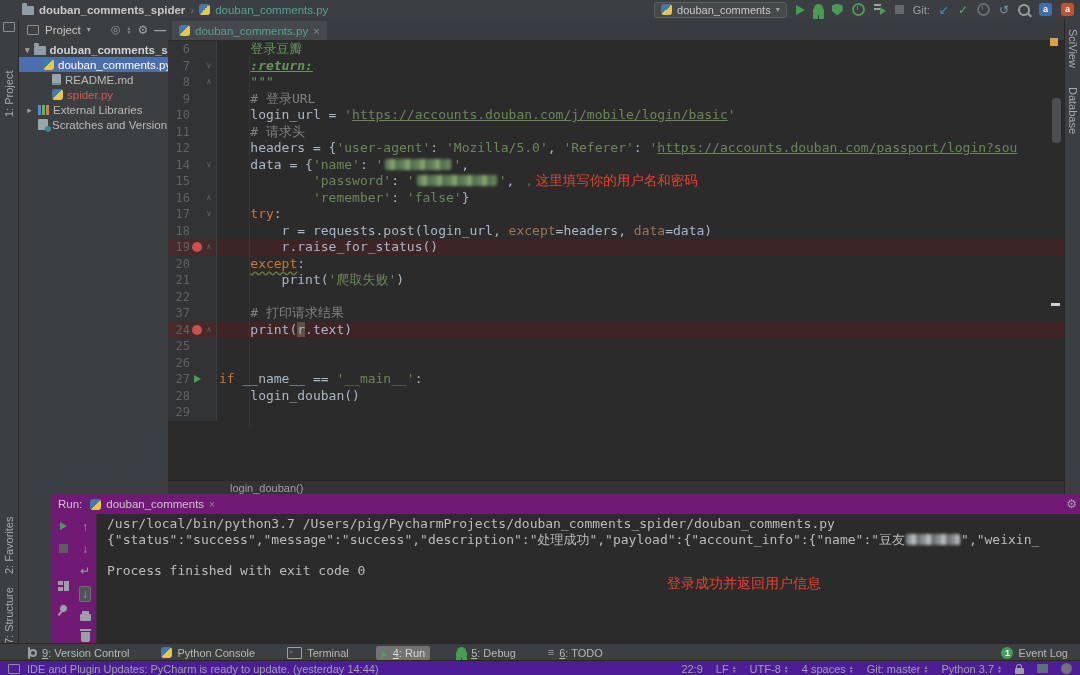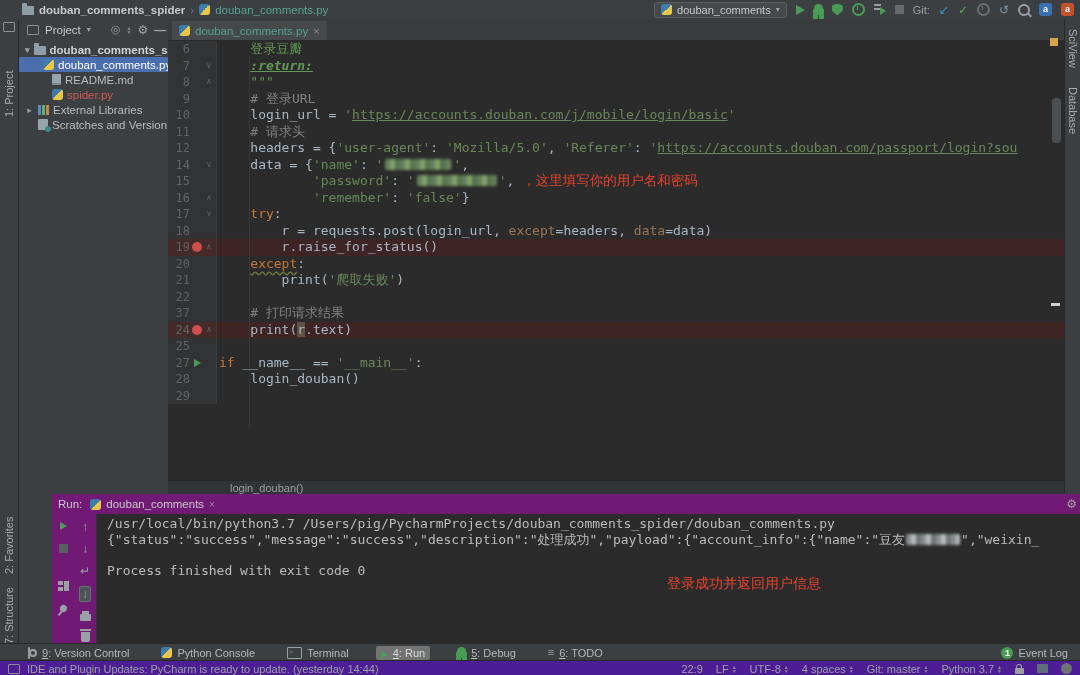--- a/index.html
+++ b/index.html
@@ -397,20 +397,28 @@
         <div class="crow">
           <div class="gutter">
             <span class="lnum">25</span>
             <span class="gmark"></span>
             <span class="gfold"></span>
           </div>
           <div class="codecell"></div>
         </div>
         <div class="crow">
           <div class="gutter">
+            <span class="lnum">26</span>
+            <span class="gmark"></span>
+            <span class="gfold"></span>
+          </div>
+          <div class="codecell"></div>
+        </div>
+        <div class="crow">
+          <div class="gutter">
             <span class="lnum">27</span>
             <span class="gmark">
               <span class="ic tri-play small"></span>
             </span>
             <span class="gfold"></span>
           </div>
           <div class="codecell"><span class="seg-k">if</span><span class="seg-p"> __name__ == </span><span class="seg-s">'__main__'</span><span class="seg-p">:</span></div>
         </div>
         <div class="crow">
           <div class="gutter">

